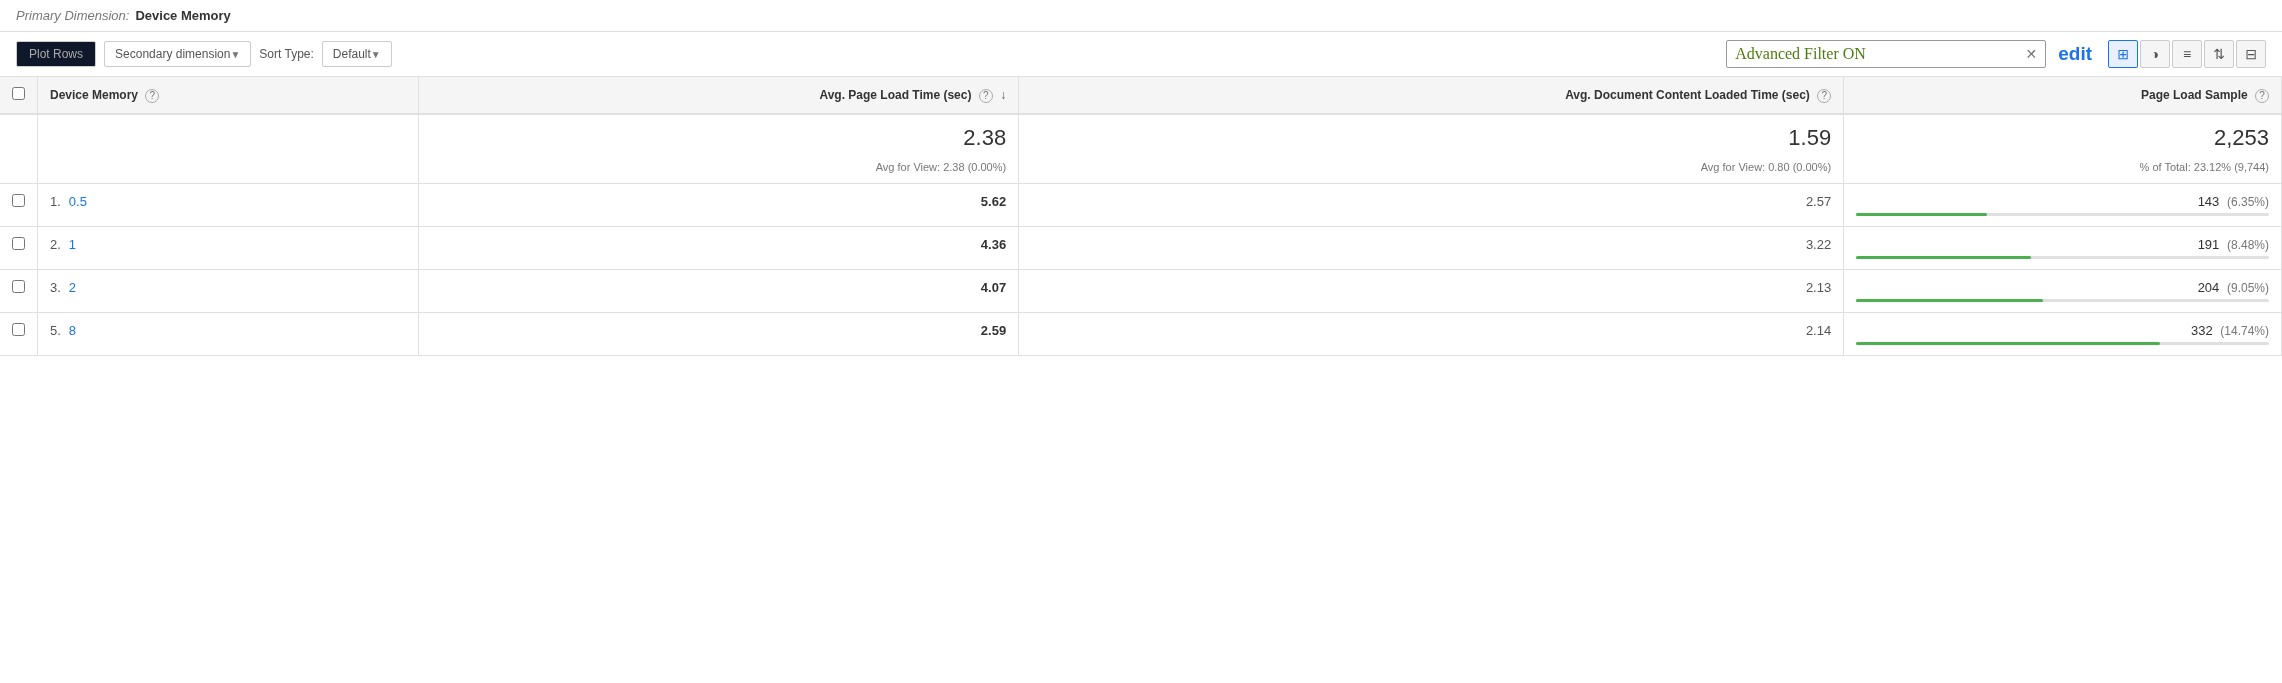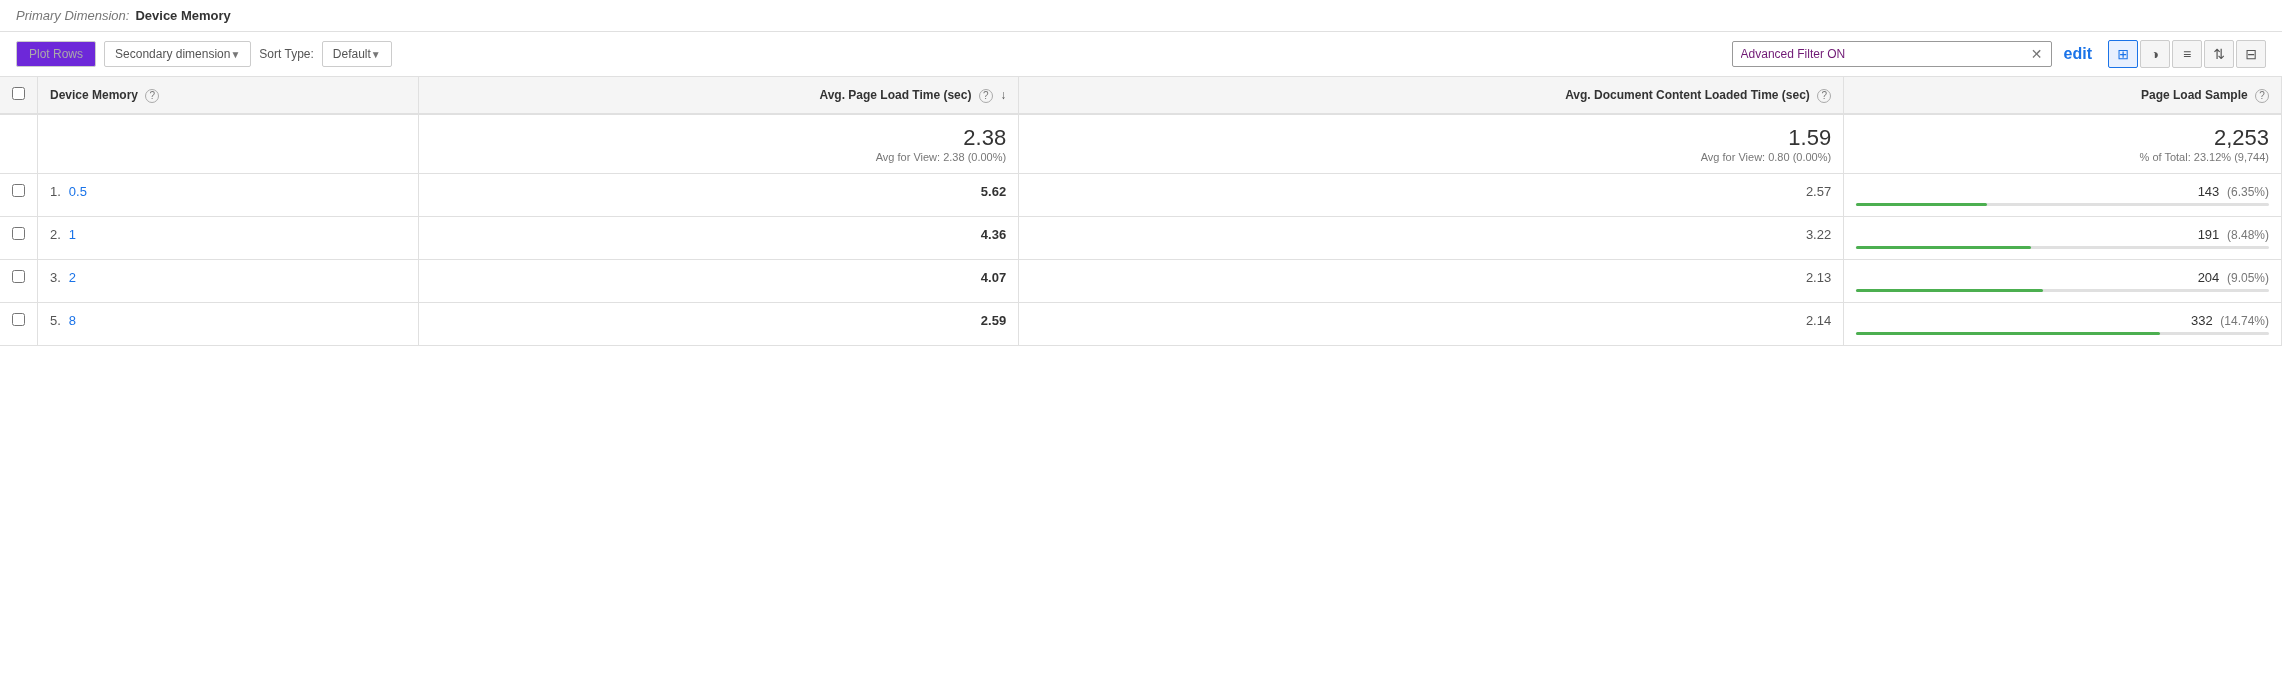--- a/index.html
+++ b/index.html
@@ -31,21 +31,21 @@
     .toolbar {
       display: flex;
       align-items: center;
       padding: 8px 16px;
       border-bottom: 1px solid #e0e0e0;
       gap: 8px;
     }
 
     .btn {
       border: 1px solid #ccc;
-      background: #6d28d9;
+      background: #0f172a;
       color: #555;
       padding: 5px 12px;
       border-radius: 2px;
       cursor: pointer;
       font-size: 12px;
       white-space: nowrap;
     }
     .btn:disabled {
       color: #aaa;
       cursor: default;
@@ -80,35 +80,36 @@
       align-items: center;
       border: 1px solid #999;
       border-radius: 2px;
       background: #fff;
       padding: 4px 8px;
       width: 320px;
     }
     .filter-input-wrap input {
       border: none;
       outline: none;
-      font-size: 12px;
-      color: #701a75;
+      font-size: 16px;
+      color: #4d7c0f;
       flex: 1;
       background: transparent;
+      font-family: Liberation Serif, serif;
     }
     .filter-close {
       cursor: pointer;
       color: #777;
       font-size: 14px;
       margin-left: 4px;
     }
 
     .edit-link {
       color: #1a73e8;
-      font-size: 16px;
+      font-size: 19px;
       font-weight: bold;
       text-decoration: none;
       cursor: pointer;
       margin-left: 4px;
     }
 
     .view-icons {
       display: flex;
       align-items: center;
       gap: 2px;
@@ -201,21 +202,21 @@
       font-weight: normal;
       text-align: right;
       color: #333;
       display: block;
     }
     .summary-sub {
       font-size: 11px;
       color: #777;
       text-align: right;
       display: block;
-      margin-top: 0;
+      margin-top: 10px;
     }
 
     
     .row-number {
       color: #555;
       margin-right: 8px;
     }
     .row-link {
       color: #1a73e8;
       text-decoration: none;

